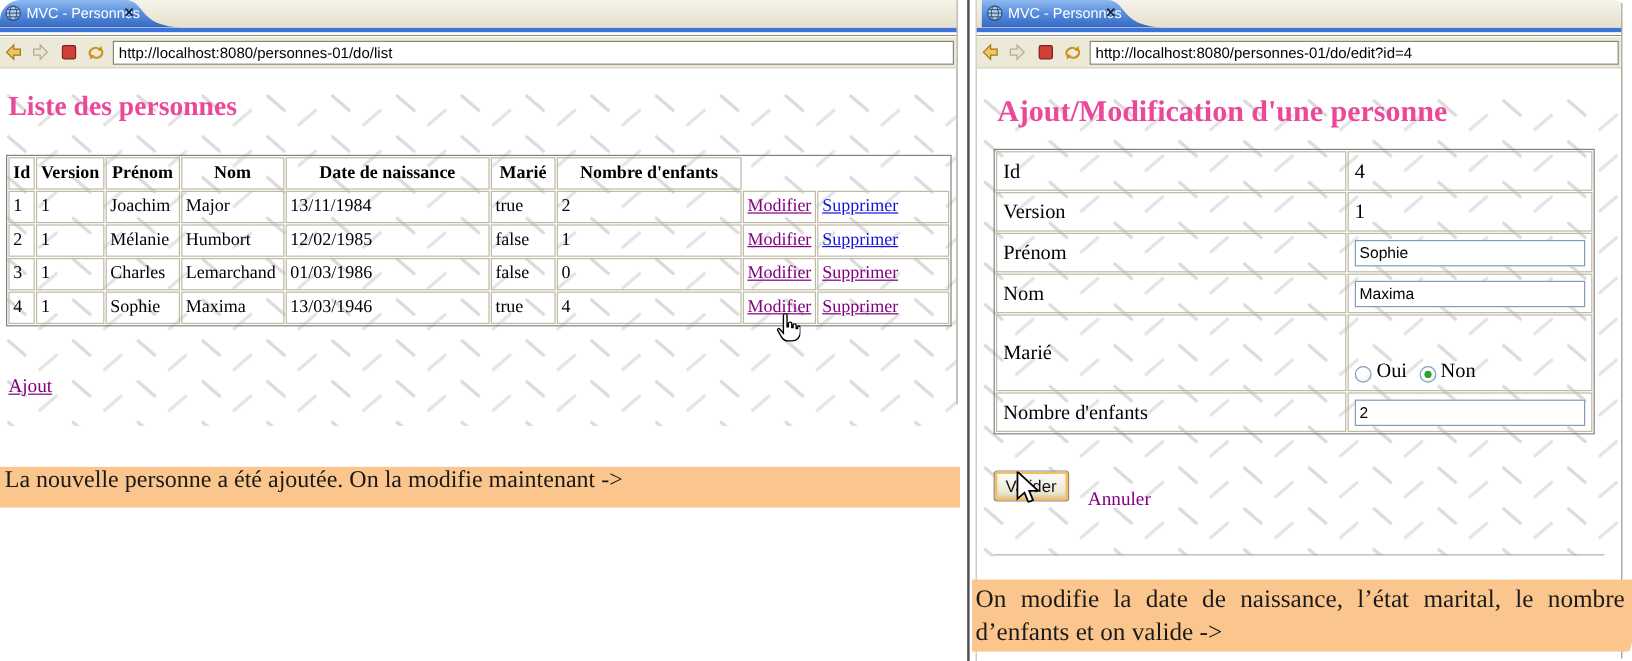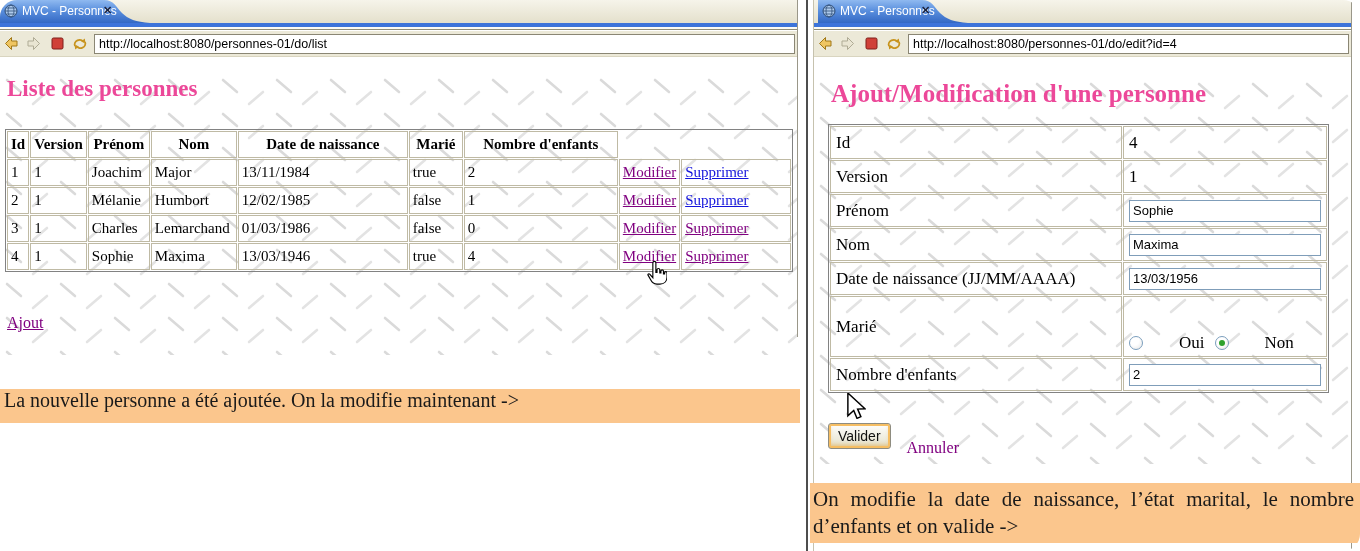--- a/index.html
+++ b/index.html
@@ -41,21 +41,21 @@
 
   .lnk{color:var(--link_blue,#0000EE);text-decoration:underline;cursor:pointer;}
   .lnk.visited{color:var(--link_purple,#800080);}
   .ajout-link{display:inline-block;margin:42px 0 0 7px;font:16px "Liberation Serif",serif;}
 
   table.ftable{border-collapse:separate;border-spacing:1px;border:1px solid #828282;margin:16px 0 0 14px;}
   table.ftable td{border:1px solid #BFBAA4;font:17px "Liberation Serif",serif;height:29px;
       padding:1px 5px;vertical-align:middle;background:transparent;}
   .xp-input{width:192px;height:22px;border:1px solid #7F9DB9;font:13px "Liberation Sans",sans-serif;
       padding:1px 3px;box-sizing:border-box;background:#fff;}
-  .radio-wrap{display:inline-flex;align-items:center;cursor:default;gap:32px;}
+  .radio-wrap{display:inline-flex;align-items:flex-end;cursor:default;}
   .radio{display:inline-block;width:12px;height:12px;border-radius:50%;border:1px solid #7B9EBD;
       background:radial-gradient(circle at 35% 30%,#fff 40%,#E4E4E4);margin-right:4px;position:relative;}
   .radio.checked::after{content:"";position:absolute;left:3px;top:3px;width:6px;height:6px;border-radius:50%;
       background:var(--radio_green,#2DA12D);}
   .rlabel{font:17px "Liberation Serif",serif;}
 
   .action-row{margin:22px 0 0 14px;display:flex;align-items:center;}
   .xp-button{height:26px;padding:0 9px;border-radius:3px;border:1px solid #8E8C80;
       background:linear-gradient(#FEFEFD,#F0EEE1 55%,#E2DEC7);
       box-shadow:inset 0 0 0 2px #F6BE63, inset 0 -3px 4px rgba(224,158,46,.5);
@@ -297,24 +297,20 @@
             </tr>
             <tr>
               <td>Prénom</td>
               <td><input class="xp-input" value="Sophie" style=""></td>
             </tr>
             <tr>
               <td>Nom</td>
               <td><input class="xp-input" value="Maxima" style=""></td>
             </tr>
             <tr>
-              <td>Date de naissance (JJ/MM/AAAA)</td>
-              <td><input class="xp-input" value="13/03/1956" style=""></td>
-            </tr>
-            <tr>
               <td>Marié</td>
               <td><span class="radio-wrap">
                   <span class="radio"></span>
                   <span class="rlabel">Oui</span>
                 </span><span class="radio-wrap" style="margin-left: 10px; margin-top: 35px;">
                   <span class="radio checked"></span>
                   <span class="rlabel">Non</span>
                 </span></td>
             </tr>
             <tr>

